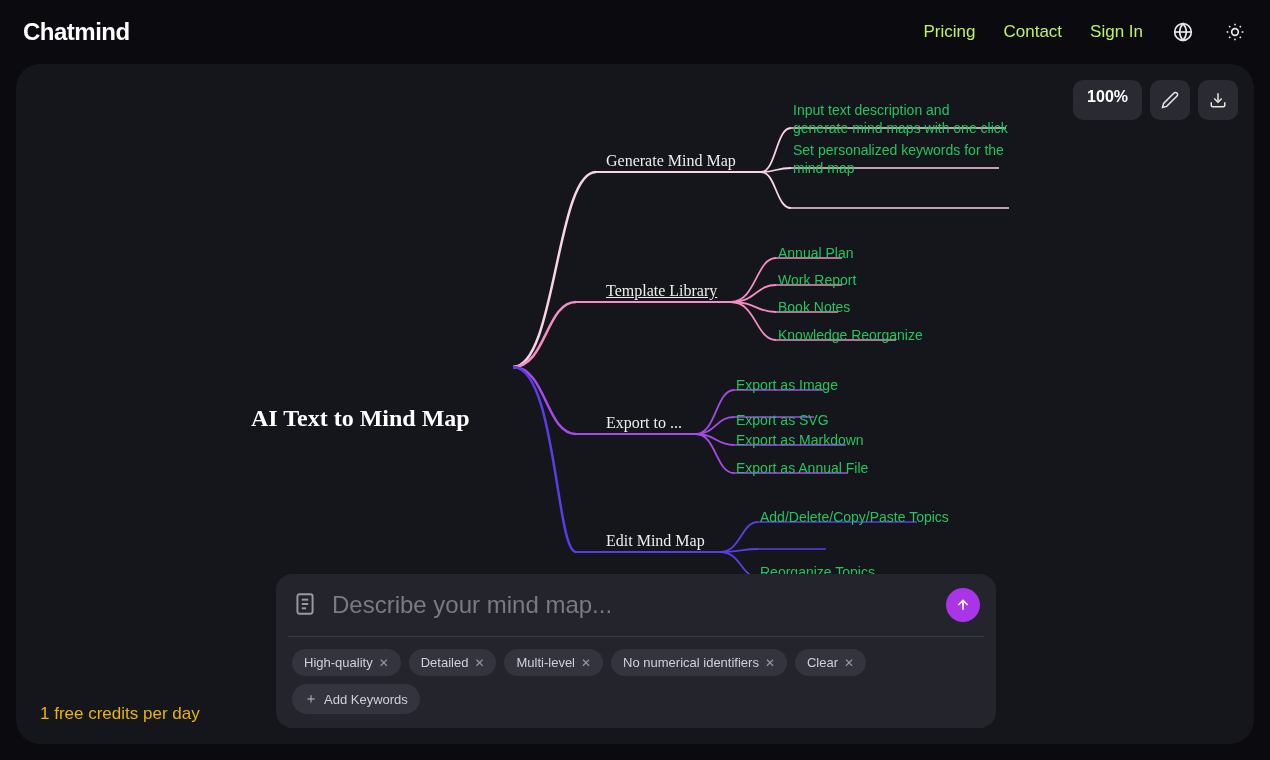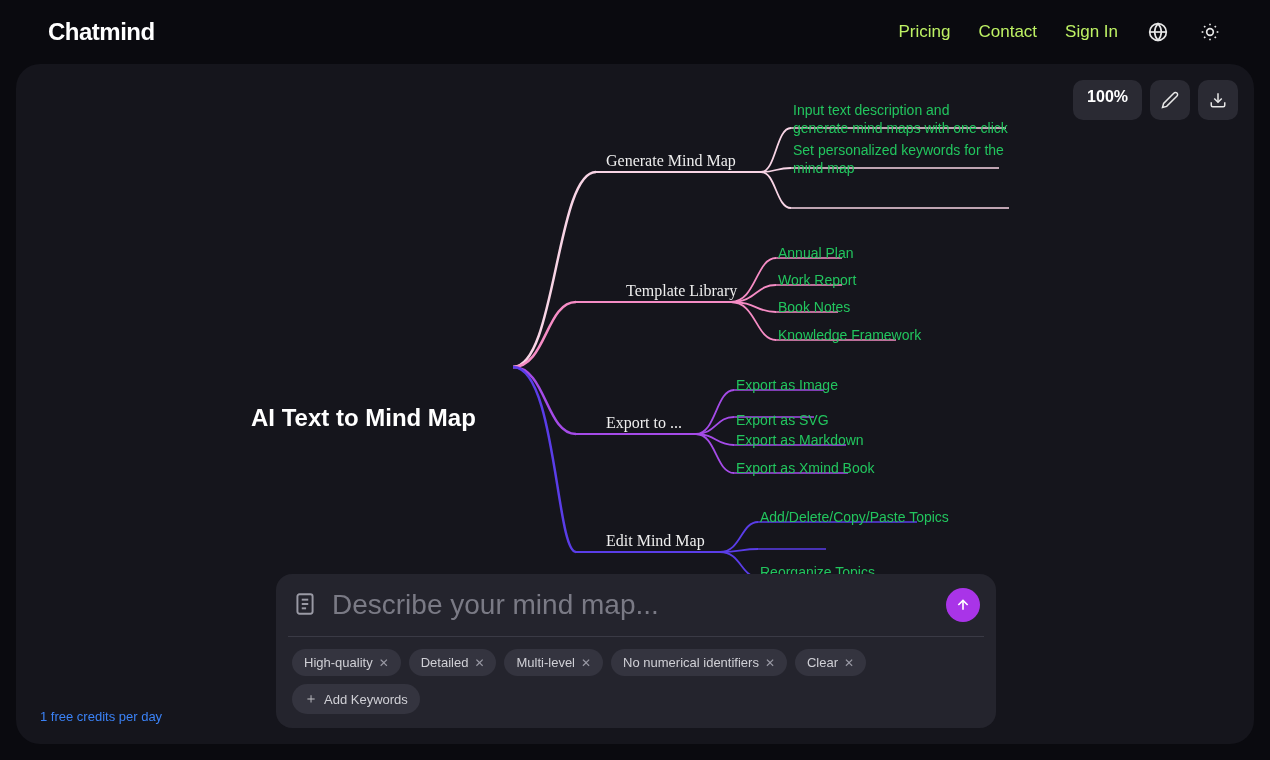--- a/index.html
+++ b/index.html
@@ -10,21 +10,21 @@
   font-family: -apple-system, BlinkMacSystemFont, "Segoe UI", sans-serif;
   color: #fff;
   overflow: hidden;
   position: relative;
 }
 .header {
   height: 64px;
   display: flex;
   align-items: center;
   justify-content: space-between;
-  padding: 0 48px;
+  padding: 0 23px;
 }
 .logo {
   font-size: 24px;
   font-weight: 800;
   letter-spacing: -0.5px;
   color: #fff;
 }
 .nav {
   display: flex;
   align-items: center;
@@ -82,21 +82,21 @@
   color: #e8e8e8;
 }
 .mindmap {
   position: absolute;
   inset: 0;
 }
 .root-label {
   position: absolute;
   left: 235px;
   top: 354px;
-  font-family: Liberation Sans, sans-serif;
+  font-family: Liberation Serif, serif;
   font-size: 24px;
   font-weight: 700;
   color: #fff;
 }
 .branch-label {
   position: absolute;
   font-family: Georgia, "Times New Roman", serif;
   font-size: 16px;
   color: #eee;
 }
@@ -127,21 +127,21 @@
   width: 28px;
   height: 28px;
   color: #9a9aa5;
   flex-shrink: 0;
 }
 .input-field {
   flex: 1;
   background: transparent;
   border: none;
   outline: none;
-  font-size: 28px;
+  font-size: 24px;
   color: #ffffff;
 }
 .input-field::placeholder { color: #7a7a85; }
 .send-btn {
   width: 34px;
   height: 34px;
   border-radius: 50%;
   background: #a934e8;
   display: flex;
   align-items: center;
@@ -169,22 +169,22 @@
   align-items: center;
   gap: 6px;
   cursor: pointer;
 }
 .chip-x { color: #9a9aa5; font-size: 12px; }
 .chip-plus { color: #bababf; font-size: 14px; }
 .credits {
   position: absolute;
   left: 24px;
   bottom: 20px;
-  font-size: 13px;
-  color: #3b82f6;
+  font-size: 17px;
+  color: #eab308;
 }
 svg.lines { position: absolute; inset: 0; width: 100%; height: 100%; pointer-events: none; }
 </style>
 </head>
 <body>
 
 <div class="header">
   <div class="logo">Chatmind</div>
   <div class="nav">
     <div class="nav-link">Pricing</div>
@@ -271,36 +271,36 @@
       <path d="M704 488 C725 488 725 485 742 485" stroke="#5a3de8" stroke-width="1.8" fill="none"></path>
       <path d="M704 488 C725 488 725 513 742 513" stroke="#5a3de8" stroke-width="1.8" fill="none"></path>
       <line x1="742" y1="458" x2="901" y2="458" stroke="#5a3de8" stroke-width="1.6"></line>
       <line x1="742" y1="485" x2="810" y2="485" stroke="#5a3de8" stroke-width="1.6"></line>
       <line x1="742" y1="513" x2="841" y2="513" stroke="#5a3de8" stroke-width="1.6"></line>
     </svg>
 
     <div class="root-label" style="transform:translateY(-50%);">AI Text to Mind Map</div>
 
     <div class="branch-label" style="left:590px; top:88px;">Generate Mind Map</div>
-    <div class="branch-label" style="left:610px; top:218px;">Template Library</div>
+    <div class="branch-label" style="left:590px; top:218px;text-decoration:underline;">Template Library</div>
     <div class="branch-label" style="left:590px; top:350px;">Export to ...</div>
     <div class="branch-label" style="left:590px; top:468px;">Edit Mind Map</div>
 
     <div class="leaf-label" style="left:777px; top:38px;">Input text description and generate mind maps with one click</div>
     <div class="leaf-label" style="left:777px; top:78px;">Set personalized keywords for the mind map</div>
 
     <div class="leaf-label" style="left:762px; top:181px;">Annual Plan</div>
     <div class="leaf-label" style="left:762px; top:208px;">Work Report</div>
     <div class="leaf-label" style="left:762px; top:235px;">Book Notes</div>
-    <div class="leaf-label" style="left:762px; top:263px;">Knowledge Framework</div>
+    <div class="leaf-label" style="left:762px; top:263px;">Knowledge Reorganize</div>
 
     <div class="leaf-label" style="left:720px; top:313px;">Export as Image</div>
     <div class="leaf-label" style="left:720px; top:348px;">Export as SVG</div>
     <div class="leaf-label" style="left:720px; top:368px;">Export as Markdown</div>
-    <div class="leaf-label" style="left:720px; top:396px;">Export as Xmind Book</div>
+    <div class="leaf-label" style="left:720px; top:396px;">Export as Annual File</div>
 
     <div class="leaf-label" style="left:744px; top:445px;">Add/Delete/Copy/Paste Topics</div>
     <div class="leaf-label" style="left:744px; top:472px;margin-top:46px;">Modify Text</div>
     <div class="leaf-label" style="left:744px; top:500px;">Reorganize Topics</div>
   </div>
 
   <div class="input-panel">
     <div class="input-row">
       <div class="doc-icon">
         <svg width="26" height="26" viewBox="0 0 24 24" fill="none" stroke="currentColor" stroke-width="1.8">

